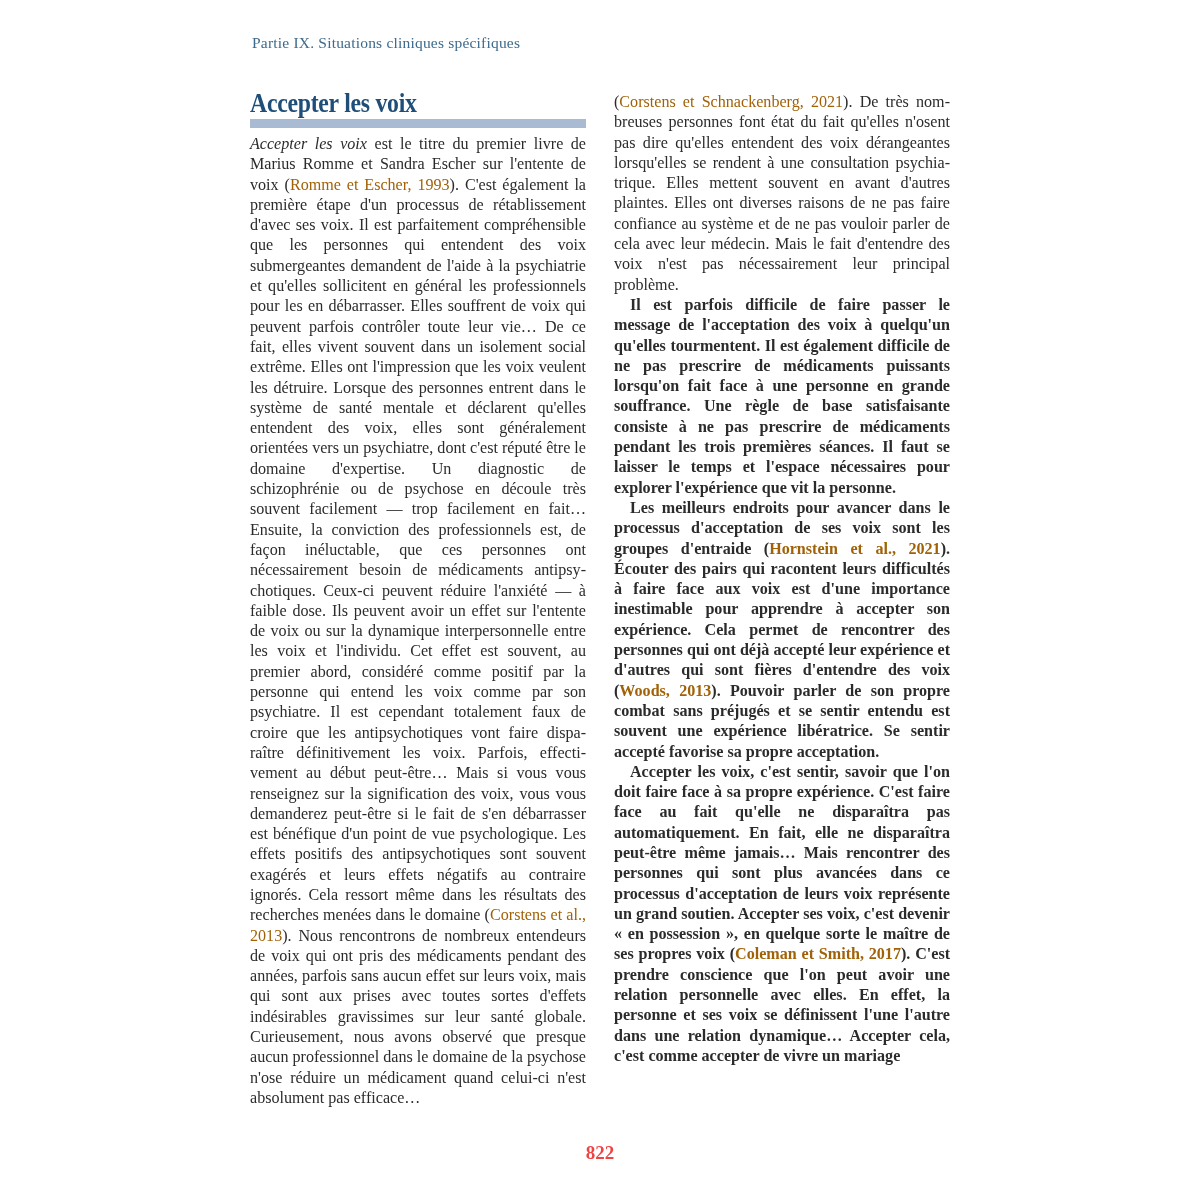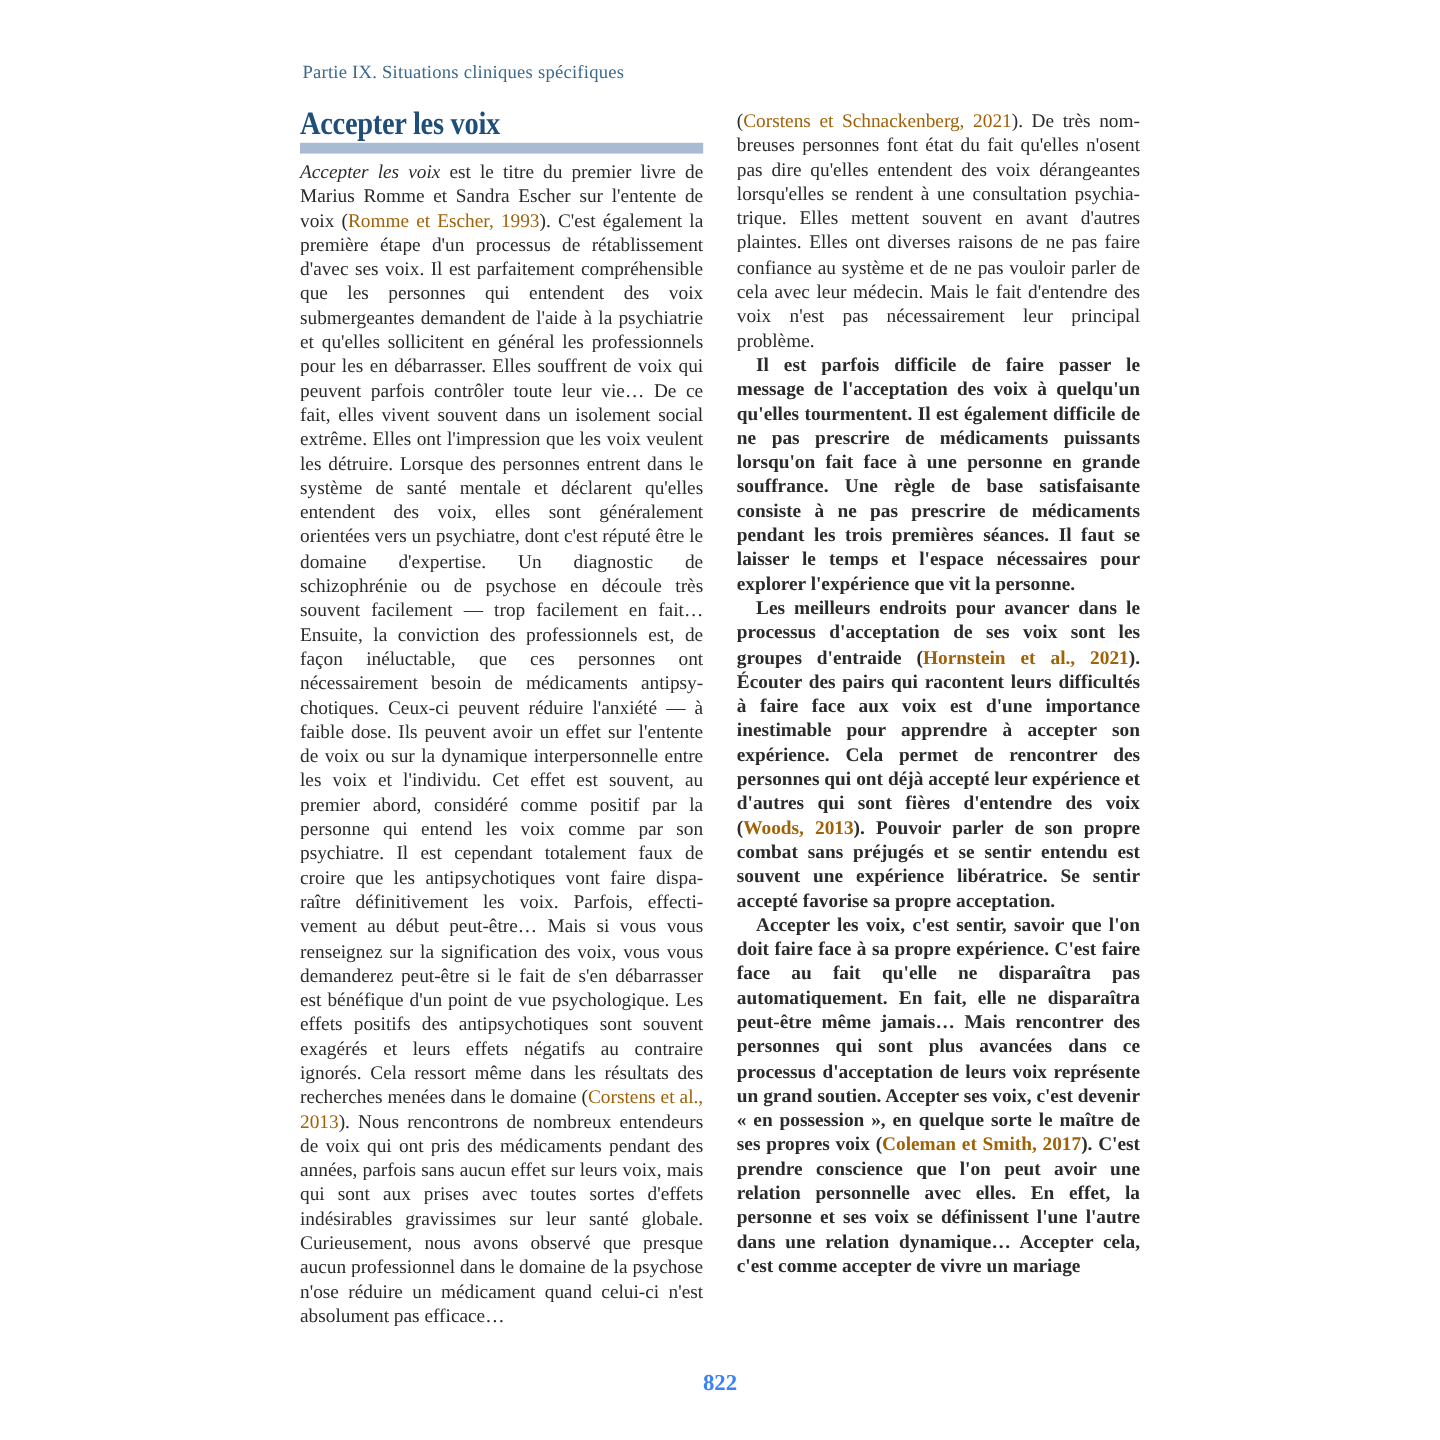--- a/index.html
+++ b/index.html
@@ -1,33 +1,33 @@
 <!DOCTYPE html>
 <html><head>
 <meta charset="utf-8">
 <style>
   html, body { margin: 0; padding: 0; background: #ffffff; }
   body { width: 1200px; height: 1200px; position: relative; overflow: hidden;
          font-family: "Liberation Serif", "DejaVu Serif", serif; color: #2b2b2b; }
-  .running-head { position: absolute; left: 252px; top: 52px; font-size: 15.5px;
+  .running-head { position: absolute; left: 252px; top: 34px; font-size: 15.5px;
          color: #3d6a8c; letter-spacing: 0.2px; }
   .col { position: absolute; font-size: 16.1px; line-height: 20.3px; text-align: justify;
          hyphens: manual; }
   .col-left { left: 250px; top: 134px; width: 336px; }
   .col-right { left: 614px; top: 92px; width: 336px; }
   .heading-wrap { position: absolute; left: 250px; top: 88px; width: 336px; }
   .heading { font-size: 27px; font-weight: bold; color: #1f4e79; line-height: 30px;
          letter-spacing: -0.3px; transform: scaleX(0.88); transform-origin: left; white-space: nowrap; }
   .heading-bar { height: 9px; background: #a9bbd3; margin-top: 1px; }
   .col p { margin: 0; }
   .col p.indent { text-indent: 16px; font-weight: bold; }
   .cite { color: #a16207; }
   .italic { font-style: italic; }
   .page-number { position: absolute; left: 0; width: 1200px; top: 1142px; text-align: center;
-         font-size: 19px; font-weight: bold; color: #3b82f6; }
+         font-size: 19px; font-weight: bold; color: #ef4444; }
 </style>
 </head>
 <body>
 
 <div class="running-head">Partie IX. Situations cliniques spécifiques</div>
 
 <div class="heading-wrap">
   <div class="heading">Accepter les voix</div>
   <div class="heading-bar"></div>
 </div>

